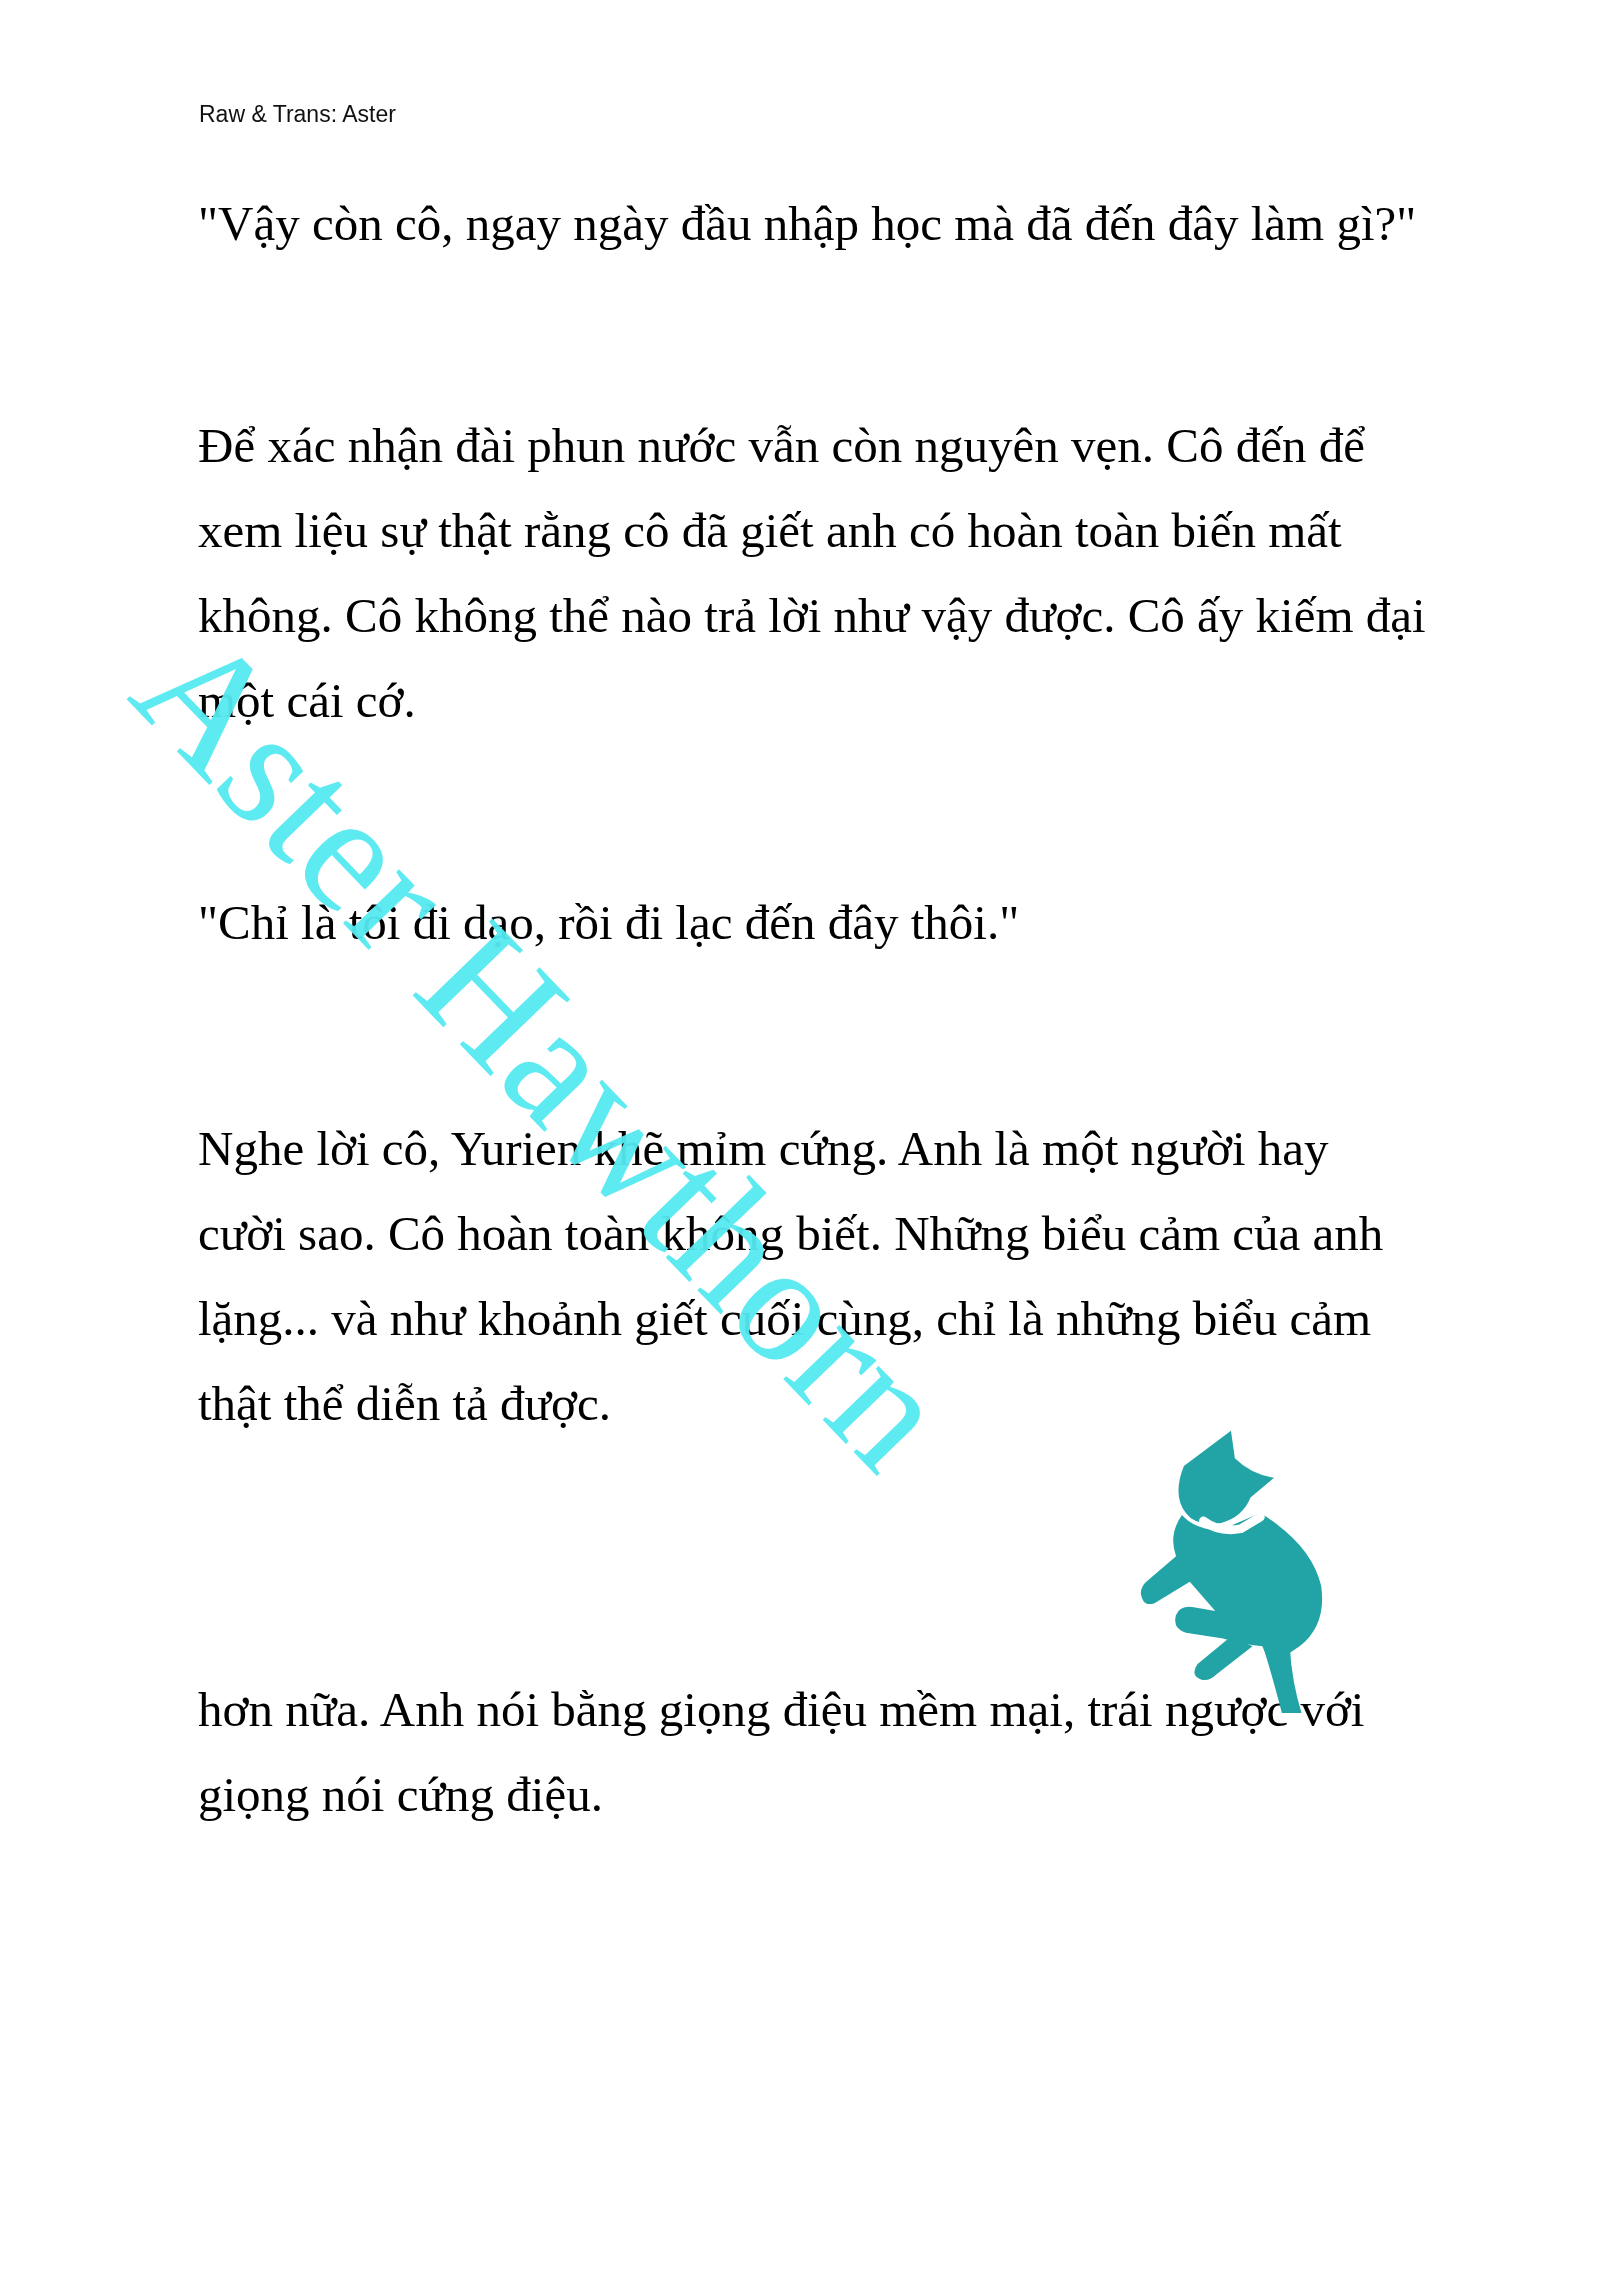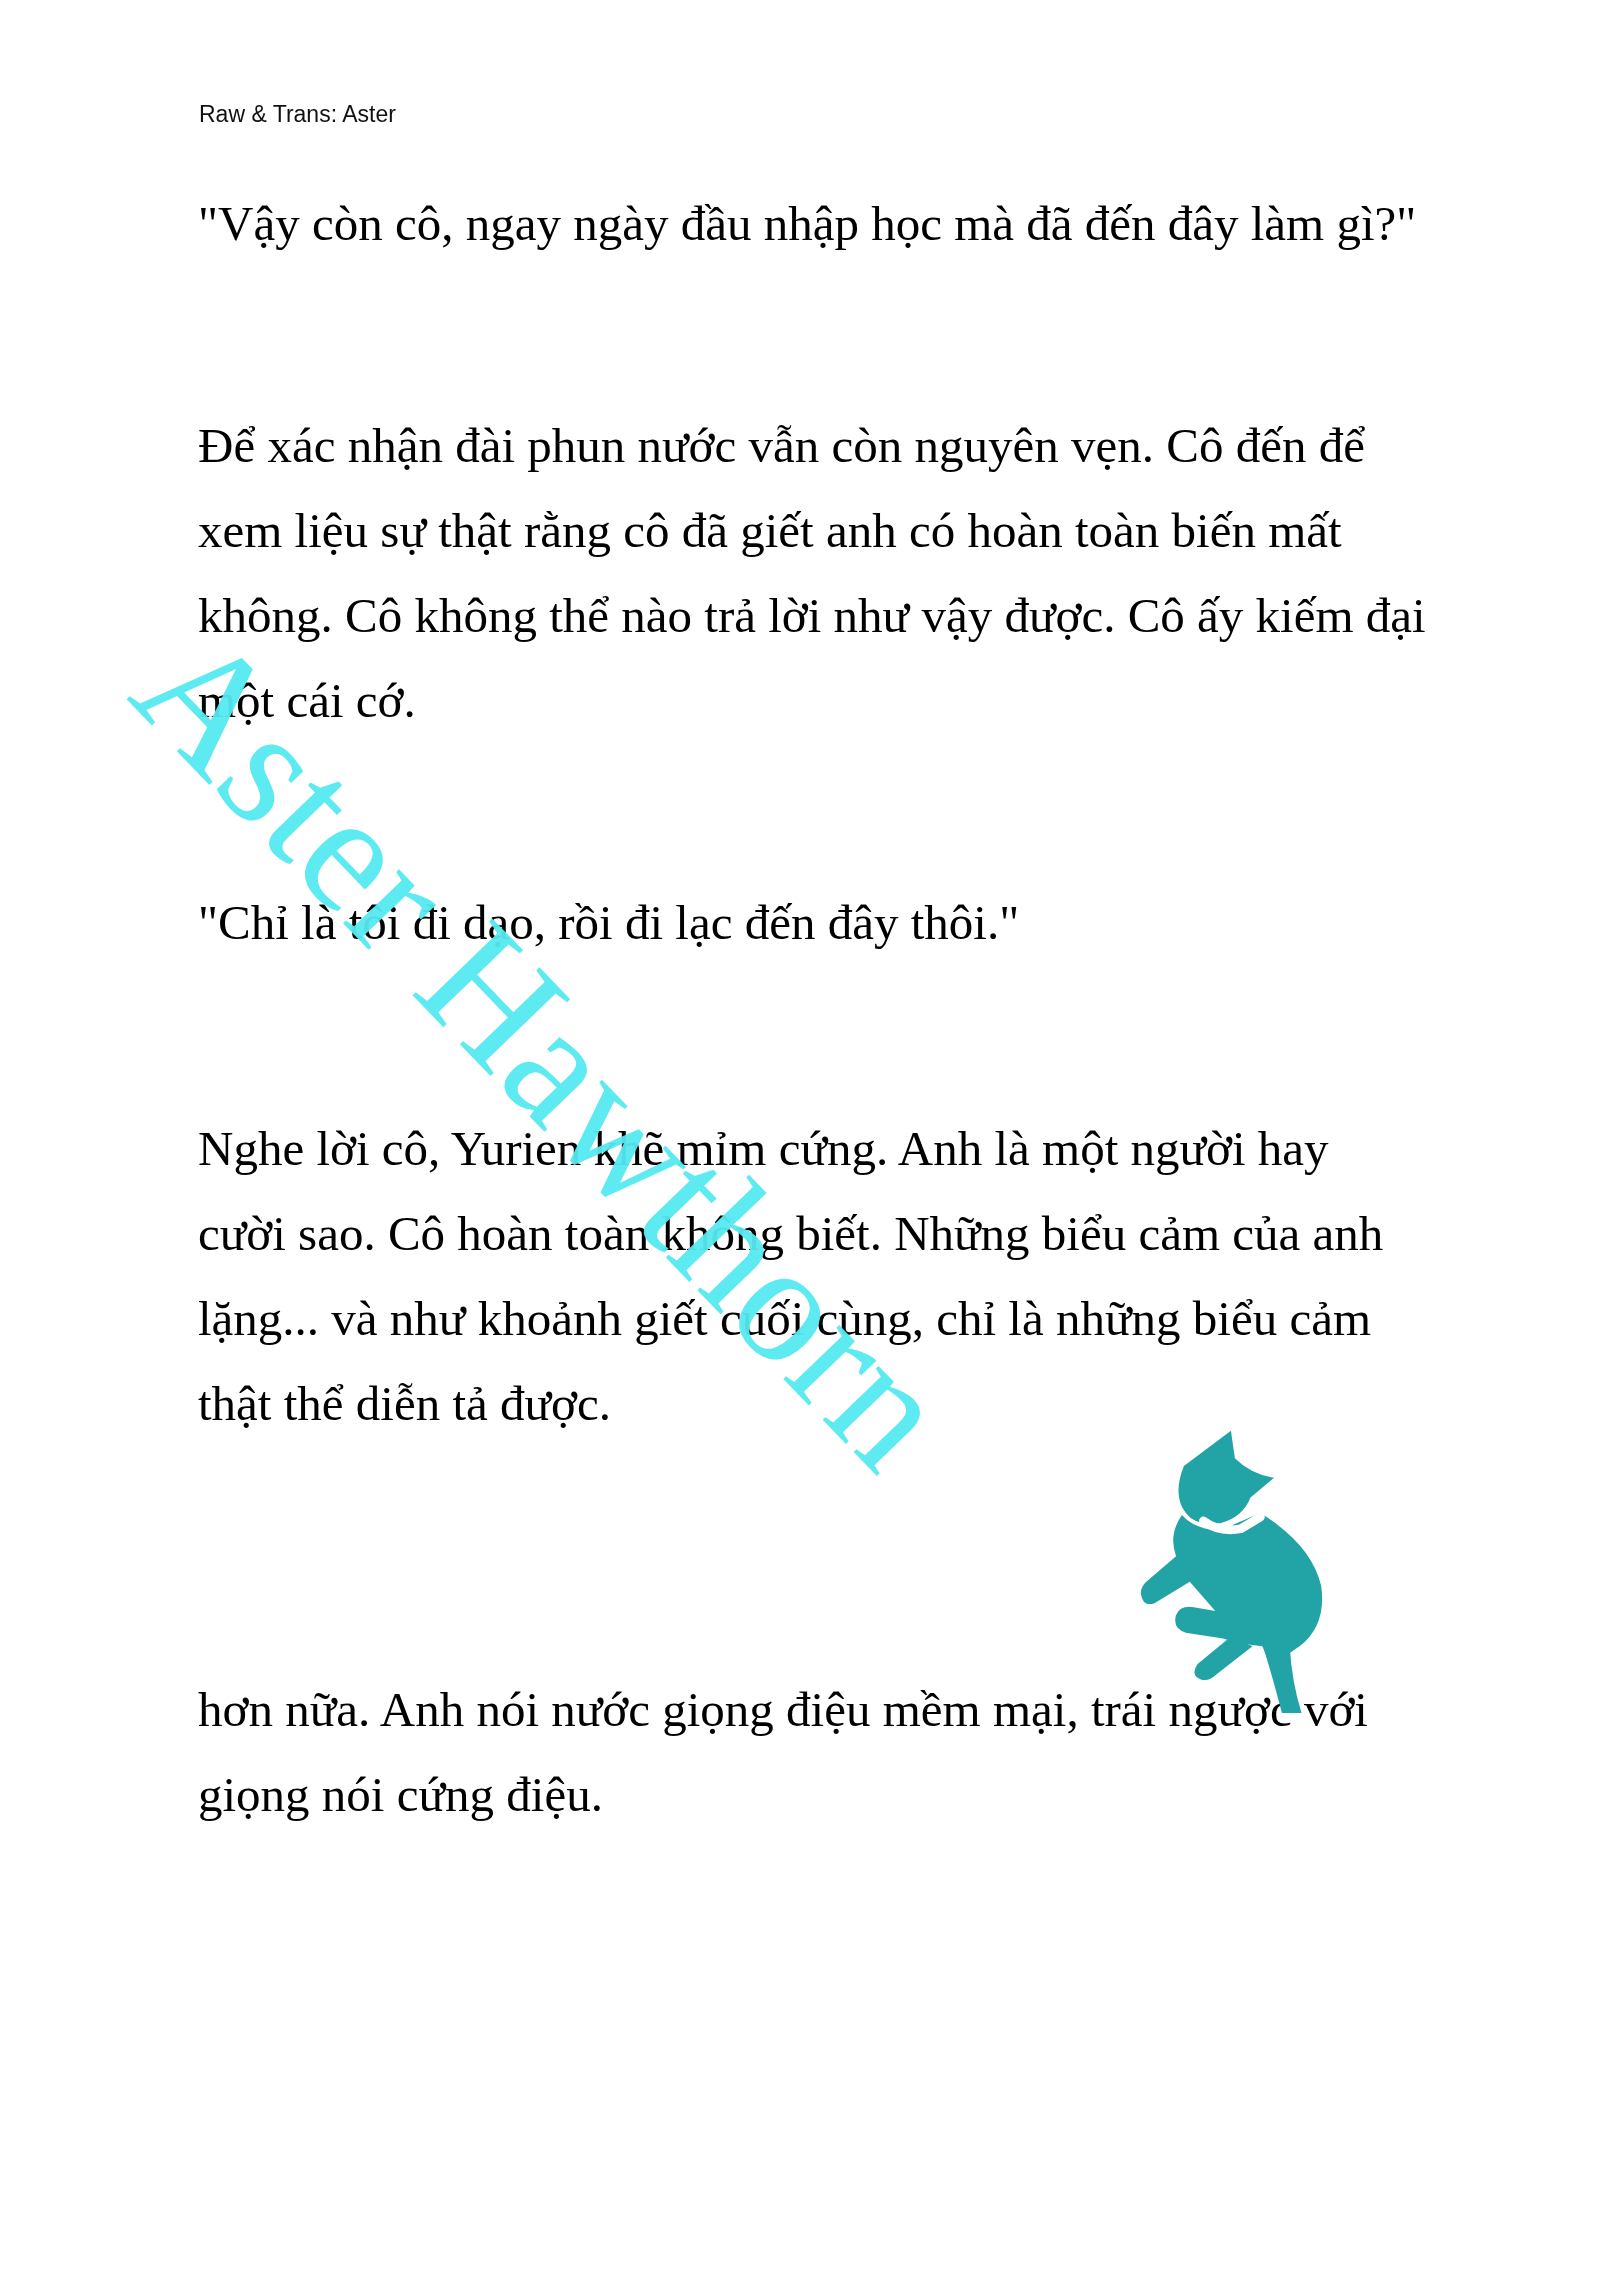--- a/index.html
+++ b/index.html
@@ -45,21 +45,21 @@
 </div>
 
 <div class="para" style="top:1106px;">
   <span class="line">Nghe lời cô, Yurien khẽ mỉm cứng. Anh là một người hay</span>
   <span class="line">cười sao. Cô hoàn toàn không biết. Những biểu cảm của anh</span>
   <span class="line">lặng... và như khoảnh giết cuối cùng, chỉ là những biểu cảm</span>
   <span class="line">thật thể diễn tả được.</span>
 </div>
 
 <div class="para" style="top:1667px;">
-  <span class="line">hơn nữa. Anh nói nước giọng điệu mềm mại, trái ngược với</span>
+  <span class="line">hơn nữa. Anh nói bằng giọng điệu mềm mại, trái ngược với</span>
   <span class="line">giọng nói cứng điệu.</span>
 </div>
 
 <div class="watermark">Aster Hawthorn</div>
 
 <svg class="cat" viewBox="0 0 210 300" xmlns="http://www.w3.org/2000/svg">
   <g fill="#22a3a6">
 
     <path d="M60 48 L108 12 L112 40 Q128 56 152 60 L128 80 Q120 100 98 106 Q72 110 62 96 Q48 78 60 48 Z"></path>
 

